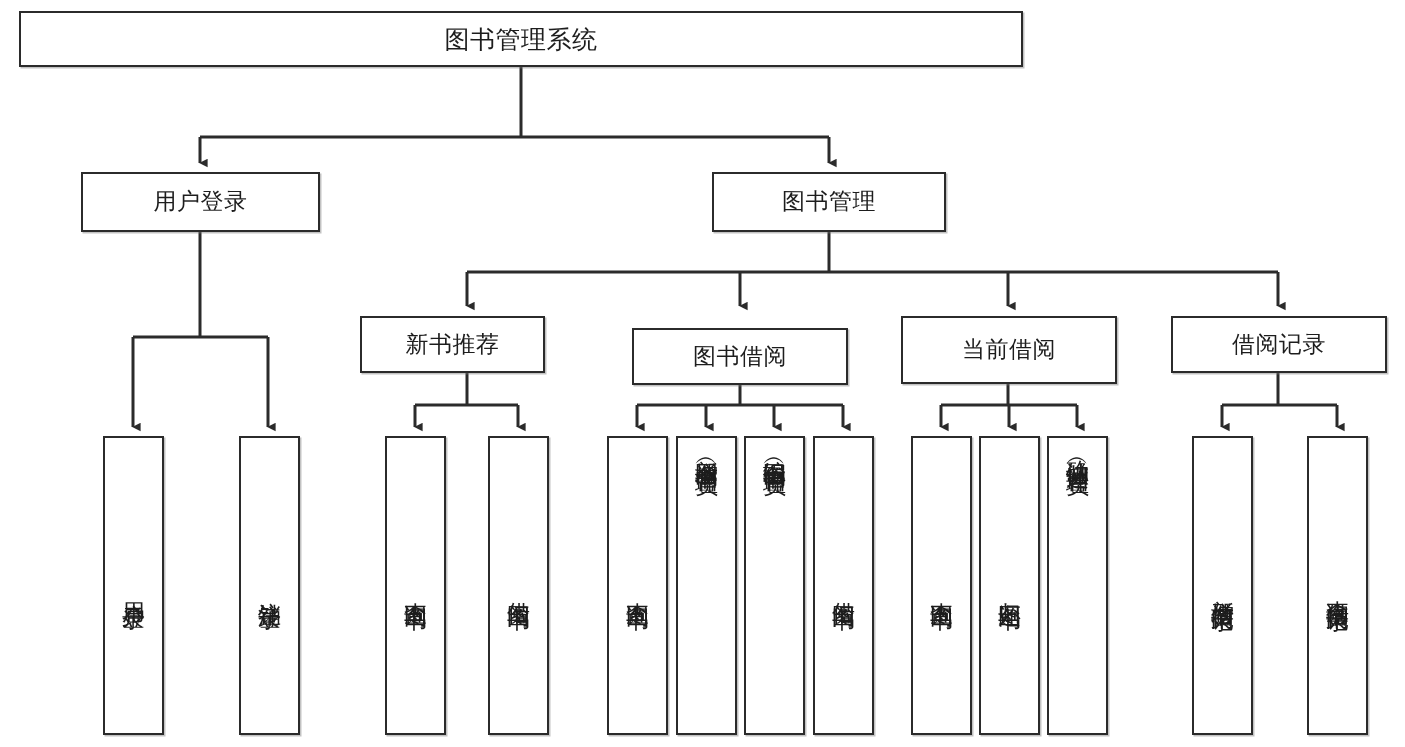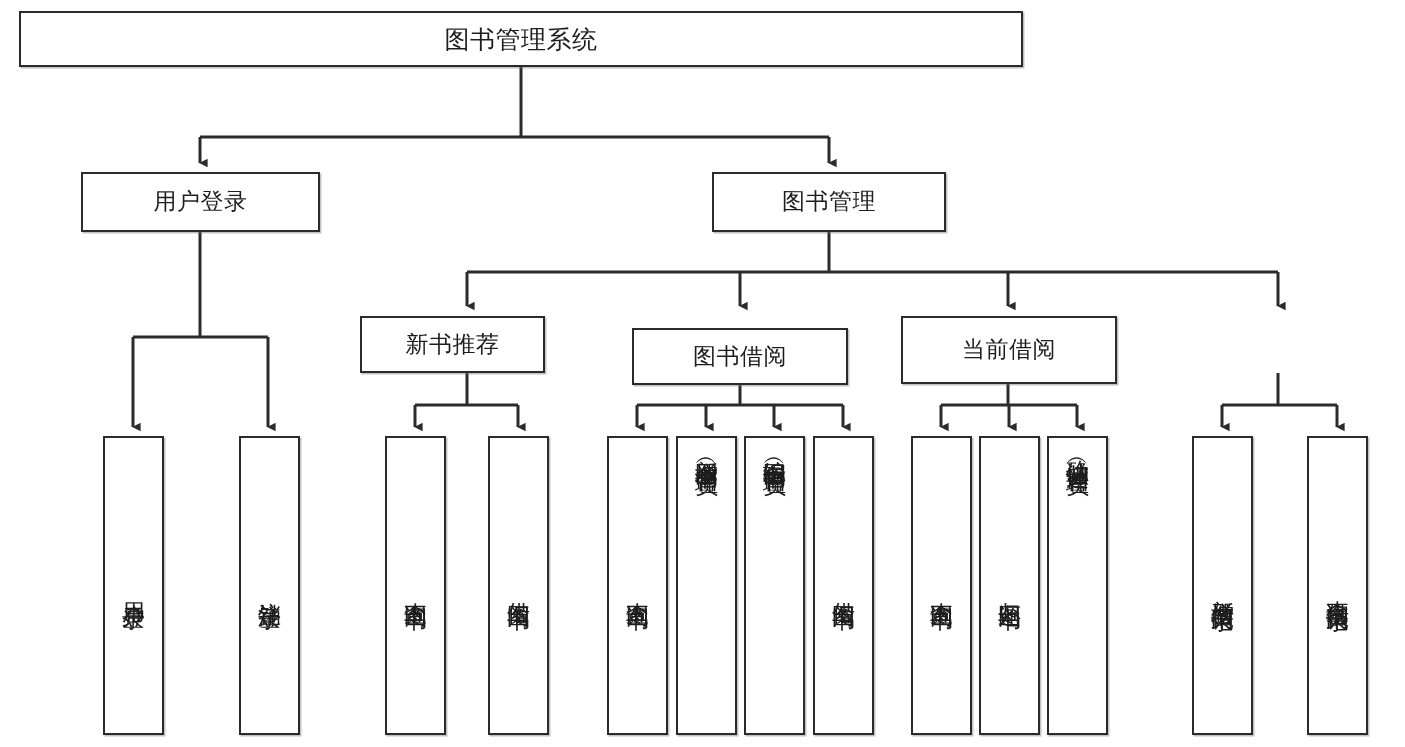--- a/index.html
+++ b/index.html
@@ -140,20 +140,23 @@
 
   <div class="node-box node-l2" style="left:360px; top:316px; width:185px; height:57px;">
     <span class="node-label">新书推荐</span>
   </div>
   <div class="node-box node-l2" style="left:632px; top:316px; width:216px; height:57px;margin-top:12px;">
     <span class="node-label">图书借阅</span>
   </div>
   <div class="node-box node-l2" style="left:901px; top:316px; width:216px; height:68px;">
     <span class="node-label">当前借阅</span>
   </div>
+  <div class="node-box node-l2" style="left:1171px; top:316px; width:216px; height:57px;">
+    <span class="node-label">借阅记录</span>
+  </div>
 
   <div class="node-box node-leaf leaf-mid" style="left:103px; top:436px; width:61px; height:299px;">
     <span class="node-label">用户登录</span>
   </div>
   <div class="node-box node-leaf leaf-mid" style="left:239px; top:436px; width:61px; height:299px;">
     <span class="node-label">注销登录</span>
   </div>
 
   <div class="node-box node-leaf leaf-mid" style="left:385px; top:436px; width:61px; height:299px;">
     <span class="node-label">查询图书</span>

